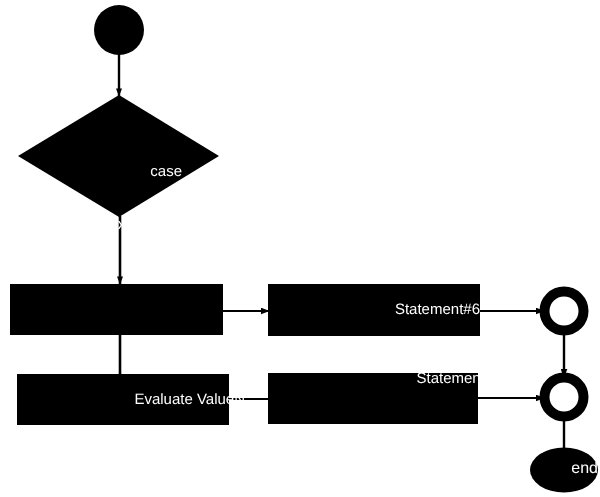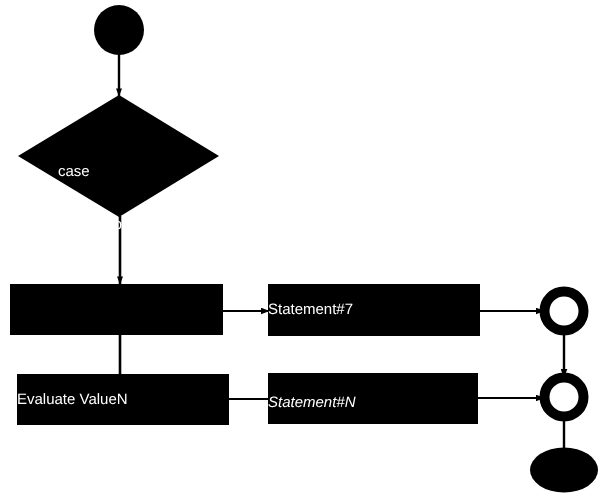--- a/index.html
+++ b/index.html
@@ -20,21 +20,21 @@
   #flow-svg {
     position: absolute;
     left: 0;
     top: 0;
     width: 600px;
     height: 497px;
   }
   .node-label {
     position: absolute;
     color: #ffffff;
-    text-align: left;
+    text-align: right;
     line-height: 1.18;
     white-space: pre;
     pointer-events: none;
     text-rendering: geometricPrecision;
   }
   .lbl-process {
     font-size: 15px;
   }
   .lbl-decision {
     font-size: 15px;
@@ -96,18 +96,19 @@
   </svg>
 
   <div class="node-label lbl-decision" style="left:58px; top:128px; width:124px;">
     <div>case</div>
     <div>expression</div>
   </div>
 
 
   <div class="node-label lbl-process" style="left:17px; top:391px; width:228px;">Evaluate ValueN</div>
 
-  <div class="node-label lbl-process" style="left:268px; top:301px; width:212px;">Statement#7</div>
+  <div class="node-label lbl-process" style="left:268px; top:301px; width:212px;">Statement#6</div>
 
-  <div class="node-label lbl-process" style="left:268px; top:394px; width:236px;font-style:italic;">Statement#N</div>
+  <div class="node-label lbl-process" style="left:268px; top:370px; width:236px;">Statement#N</div>
 
+  <div class="node-label lbl-end" style="left:530px; top:460px; width:68px;">end</div>
 
 </div>
 
 </body></html>

